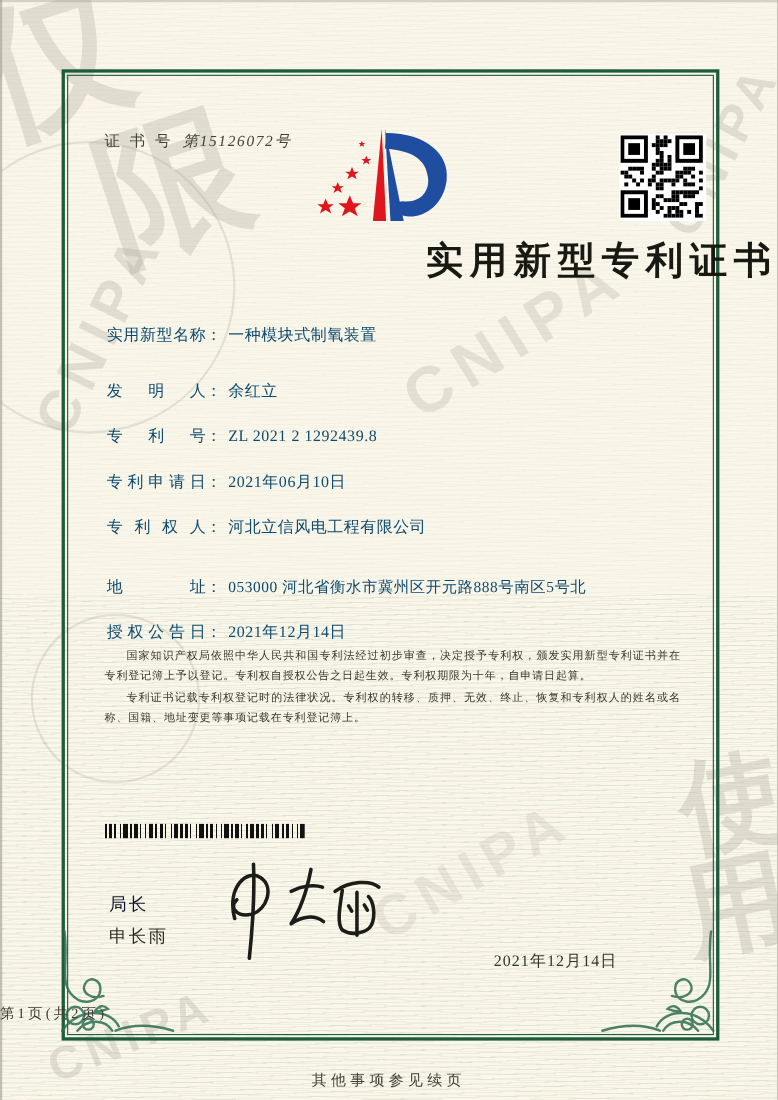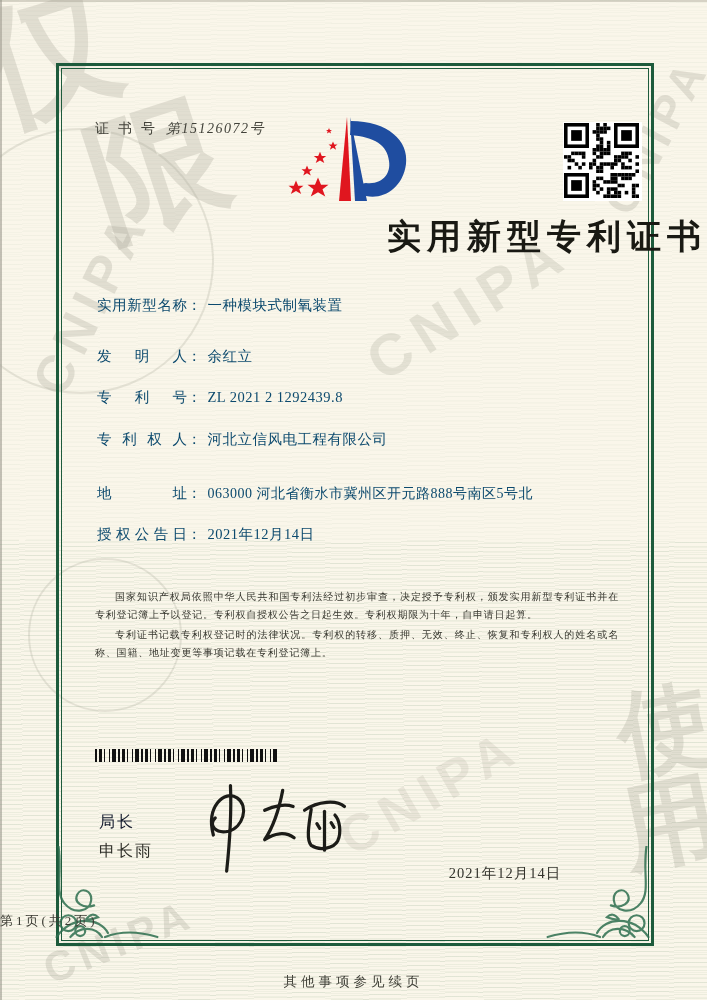--- a/index.html
+++ b/index.html
@@ -248,25 +248,28 @@
   <div class="fields">
     <div class="frow mb1">
       <span class="flabel">实用新型名称</span><span class="colon">：</span><span class="fvalue">一种模块式制氧装置</span>
     </div>
     <div class="frow mb2">
       <span class="flabel">发明人</span><span class="colon">：</span><span class="fvalue">余红立</span>
     </div>
     <div class="frow mb3">
       <span class="flabel">专利号</span><span class="colon">：</span><span class="fvalue">ZL 2021 2 1292439.8</span>
     </div>
+    <div class="frow mb4">
+      <span class="flabel">专利申请日</span><span class="colon">：</span><span class="fvalue">2021年06月10日</span>
+    </div>
     <div class="frow mb5">
       <span class="flabel">专利权人</span><span class="colon">：</span><span class="fvalue">河北立信风电工程有限公司</span>
     </div>
     <div class="frow mb6">
-      <span class="flabel">地址</span><span class="colon">：</span><span class="fvalue" style="font-size:14px">063000 河北省衡水市冀州区开元路888号南区5号北</span>
+      <span class="flabel">地址</span><span class="colon">：</span><span class="fvalue" style="font-size:14px">053000 河北省衡水市冀州区开元路888号南区5号北</span>
     </div>
     <div class="frow">
       <span class="flabel">授权公告日</span><span class="colon">：</span><span class="fvalue">2021年12月14日</span>
     </div>
   </div>
 
   <div class="body-text">
     <p>国家知识产权局依照中华人民共和国专利法经过初步审查，决定授予专利权，颁发实用新型专利证书并在专利登记簿上予以登记。专利权自授权公告之日起生效。专利权期限为十年，自申请日起算。</p>
     <p>专利证书记载专利权登记时的法律状况。专利权的转移、质押、无效、终止、恢复和专利权人的姓名或名称、国籍、地址变更等事项记载在专利登记簿上。</p>
   </div>

